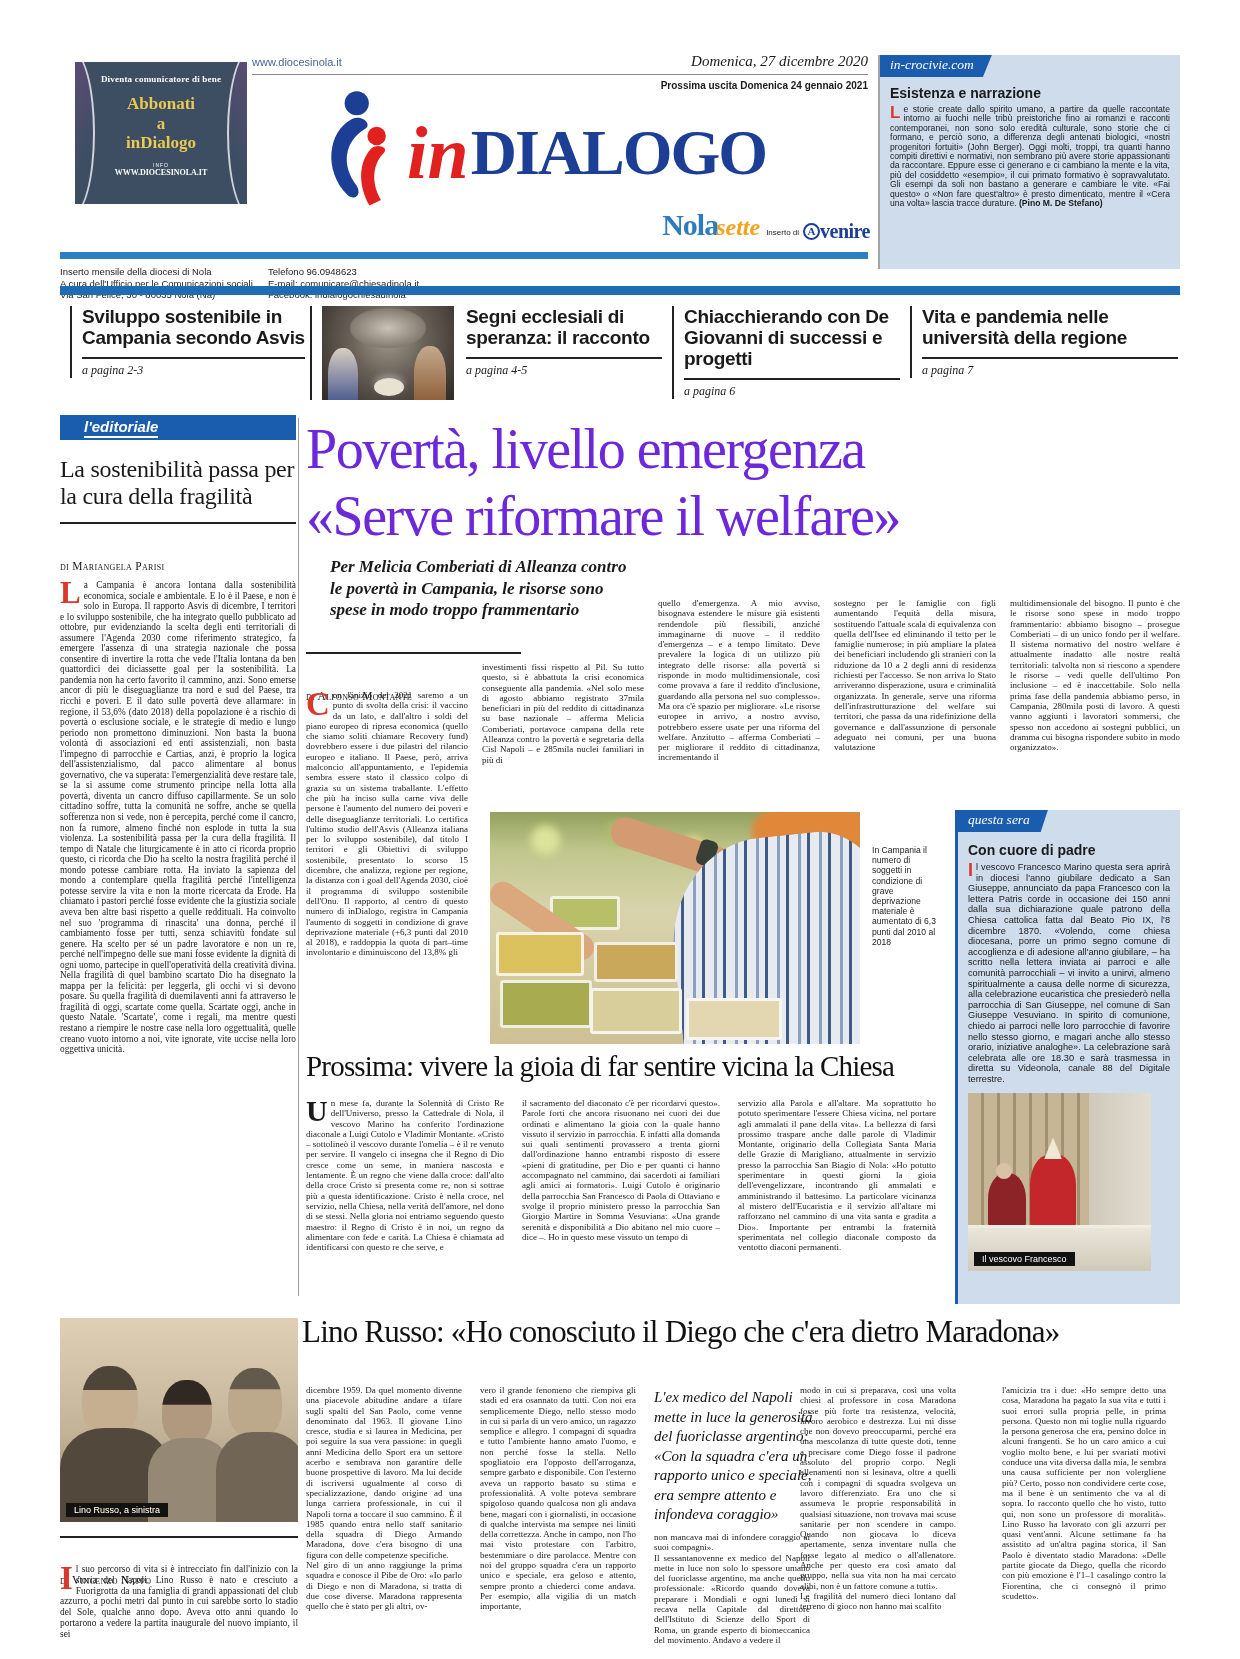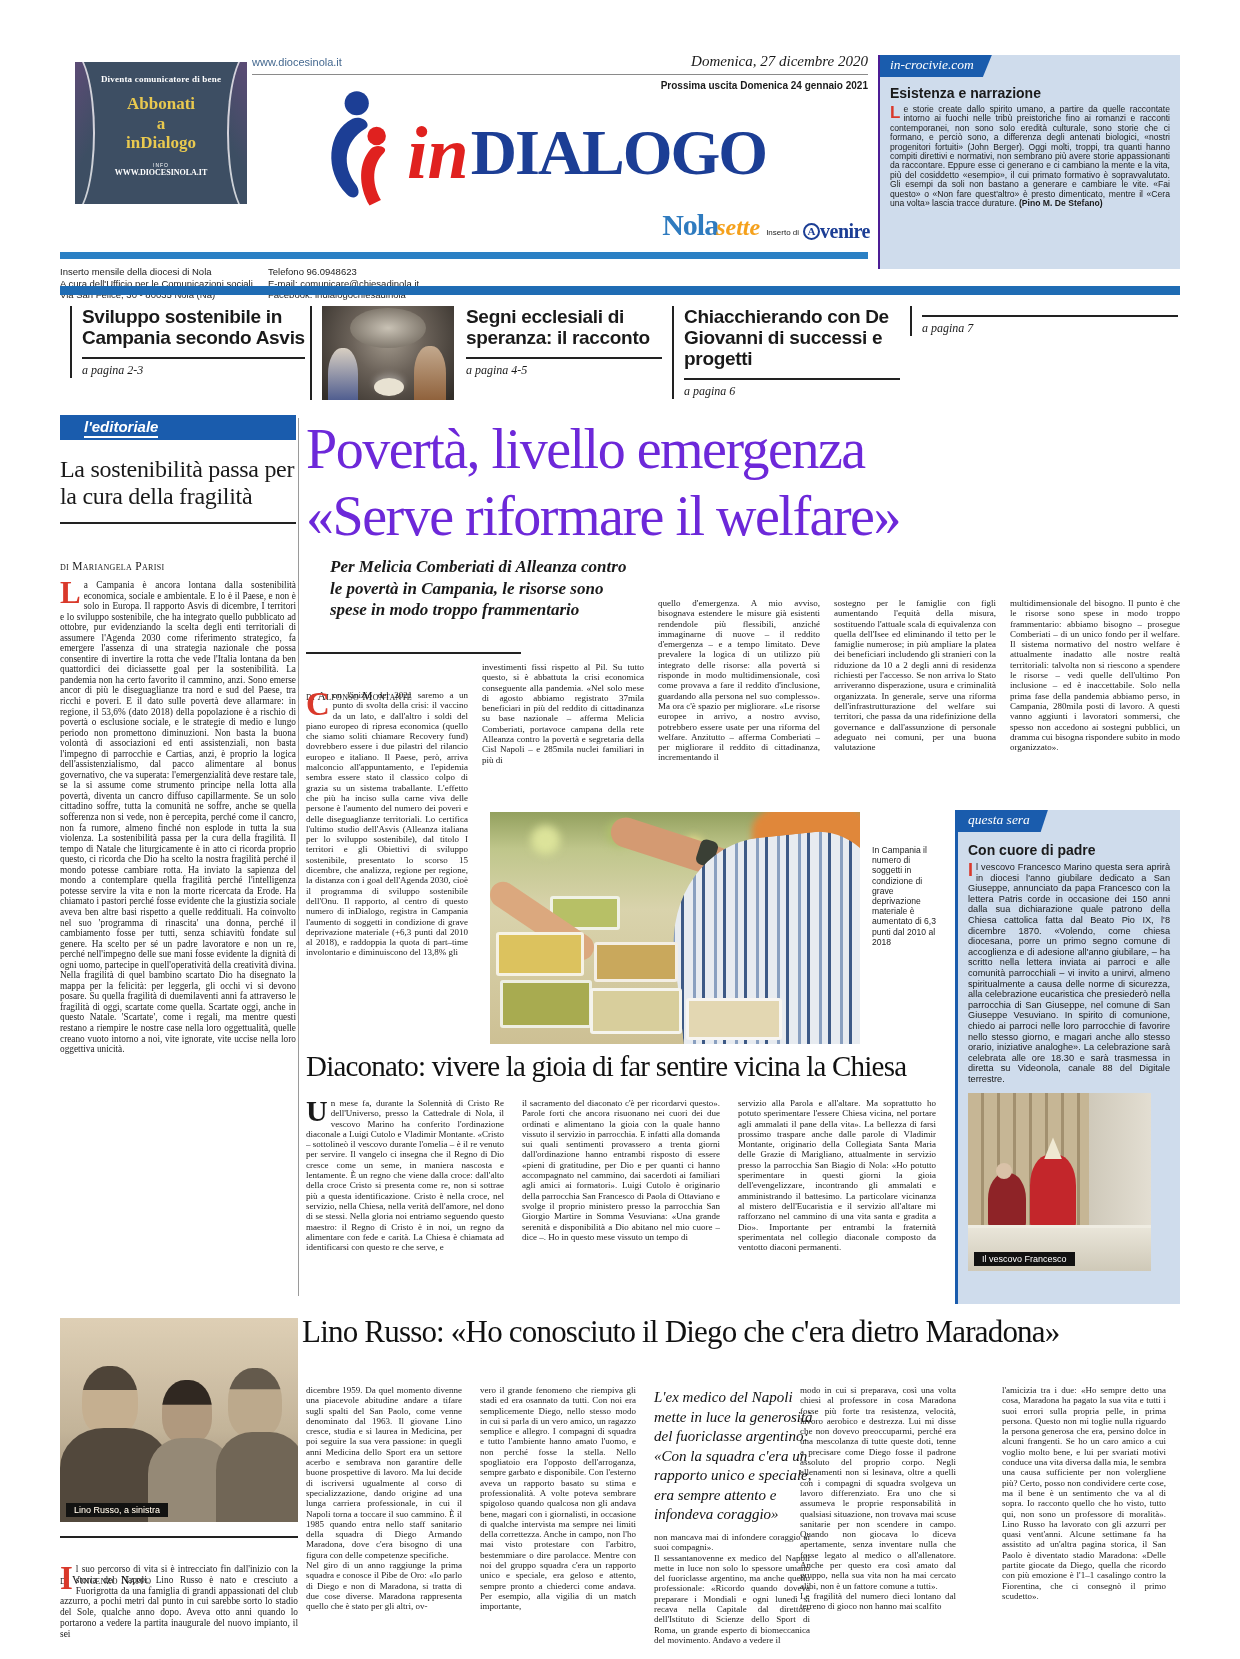--- a/index.html
+++ b/index.html
@@ -33,21 +33,21 @@
   .ed-inserto { font-size:8px; color:#222; margin:0 4px 2px 6px; }
   .ed-avv { display:flex; align-items:center; }
   .av-a { display:inline-flex; width:17px; height:17px; border:2px solid #1c3e95; border-radius:50%; align-items:center; justify-content:center; font-size:11px; font-weight:bold; color:#1c3e95; font-family:"Liberation Serif",serif; }
   .av-rest { font-family:"Liberation Serif",serif; font-weight:bold; font-size:20px; color:#1c3e95; letter-spacing:-.5px; }
 
   .mast-bar { position:absolute; left:60px; top:252px; width:808px; height:7px; background:#2b80c4; }
   .addr { position:absolute; top:266px; font-size:9.5px; line-height:11.5px; color:#222; }
   .addr.a1 { left:60px; } .addr.a2 { left:268px; }
 
   
-  .panel { position:absolute; background:#cfdcec; border-left:2px solid #4c1d95; }
+  .panel { position:absolute; background:#cfdcec; border-left:2px solid #a3a3a3; }
   .crocivie { left:878px; top:55px; width:302px; height:214px; }
   .tab { position:absolute; top:0; left:0; height:22px; background:#1a5cad; color:#fff; font-family:"Liberation Serif",serif; font-style:italic; font-size:13.5px; padding:2px 18px 0 10px; clip-path:polygon(0 0,100% 0,92% 100%,0 100%); }
   .croc-body { position:absolute; left:10px; right:10px; top:30px; }
   .box-title { font-size:14px; font-weight:bold; margin-bottom:4px; }
   .croc-text { font-size:8.6px; line-height:9.4px; text-align:justify; }
   .croc-text b { font-weight:bold; }
   .dropcap { float:left; font-weight:bold; color:#d9392b; padding-right:3px; }
   .dc-croc { font-size:17px; line-height:15px; }
 
   
@@ -230,20 +230,21 @@
       <div class="t-rule"></div>
       <div class="t-page">a pagina 4-5</div>
     </div>
   </div>
   <div class="teaser t3">
     <div class="t-title">Chiacchierando con De Giovanni di successi e progetti</div>
     <div class="t-rule"></div>
     <div class="t-page">a pagina 6</div>
   </div>
   <div class="teaser t4">
+    <div class="t-title">Vita e pandemia nelle università della regione</div>
     <div class="t-rule"></div>
     <div class="t-page">a pagina 7</div>
   </div>
 
   <div class="edit-col">
     <div class="edit-label-bar">
       <span class="edit-label">l'editoriale</span>
     </div>
     <div class="edit-title">La sostenibilità passa per la cura della fragilità</div>
     <div class="edit-rule"></div>
@@ -294,21 +295,21 @@
         <div class="deacon"></div>
         <div class="head"></div>
         <div class="bishop"></div>
         <div class="mitre"></div>
         <div class="pulpit"></div>
         <div class="ph-caption">Il vescovo Francesco</div>
       </div>
     </div>
   </div>
 
-  <div class="dia-headline">Diaconato: vivere la gioia di far sentire vicina la Chiesa</div>
+  <div class="dia-headline">Prossima: vivere la gioia di far sentire vicina la Chiesa</div>
   <div class="bcol dc1"><span class="dropcap dc-dia">U</span><span>n mese fa, durante la Solennità di Cristo Re dell'Universo, presso la Cattedrale di Nola, il vescovo Marino ha conferito l'ordinazione diaconale a Luigi Cutolo e Vladimir Montante. «Cristo – sottolineò il vescovo durante l'omelia – è il re venuto per servire. Il vangelo ci insegna che il Regno di Dio cresce come un seme, in maniera nascosta e lentamente. È un regno che viene dalla croce: dall'alto della croce Cristo si presenta come re, non si sottrae più a questa identificazione. Cristo è nella croce, nel servizio, nella Chiesa, nella verità dell'amore, nel dono di se stessi. Nella gloria noi entriamo seguendo questo maestro: il Regno di Cristo è in noi, un regno da alimentare con fede e carità. La Chiesa è chiamata ad identificarsi con questo re che serve, e</span></div>
   <div class="bcol dc2">il sacramento del diaconato c'è per ricordarvi questo». Parole forti che ancora risuonano nei cuori dei due ordinati e alimentano la gioia con la quale hanno vissuto il servizio in parrocchia. E infatti alla domanda sui quali sentimenti provassero a trenta giorni dall'ordinazione hanno entrambi risposto di essere «pieni di gratitudine, per Dio e per quanti ci hanno accompagnato nel cammino, dai sacerdoti ai familiari agli amici ai formatori». Luigi Cutolo è originario della parrocchia San Francesco di Paola di Ottaviano e svolge il proprio ministero presso la parrocchia San Giorgio Martire in Somma Vesuviana: «Una grande serenità e disponibilità a Dio abitano nel mio cuore – dice –. Ho in questo mese vissuto un tempo di</div>
   <div class="bcol dc3">servizio alla Parola e all'altare. Ma soprattutto ho potuto sperimentare l'essere Chiesa vicina, nel portare agli ammalati il pane della vita». La bellezza di farsi prossimo traspare anche dalle parole di Vladimir Montante, originario della Collegiata Santa Maria delle Grazie di Marigliano, attualmente in servizio presso la parrocchia San Biagio di Nola: «Ho potutto sperimentare in questi giorni la gioia dell'evengelizzare, incontrando gli ammalati e amministrando il battesimo. La particolare vicinanza al mistero dell'Eucaristia e il servizio all'altare mi rafforzano nel cammino di una vita santa e gradita a Dio». Importante per entrambi la fraternità sperimentata nel collegio diaconale composto da ventotto diaconi permanenti.</div>
 
   <div class="ph-russo">
     <div class="head h1"></div>
     <div class="head h2"></div>
     <div class="head h3"></div>
     <div class="body1"></div>
     <div class="body2"></div>

